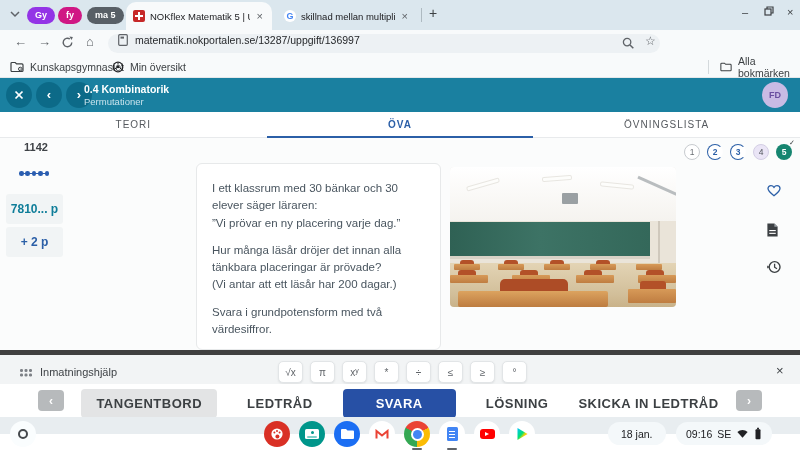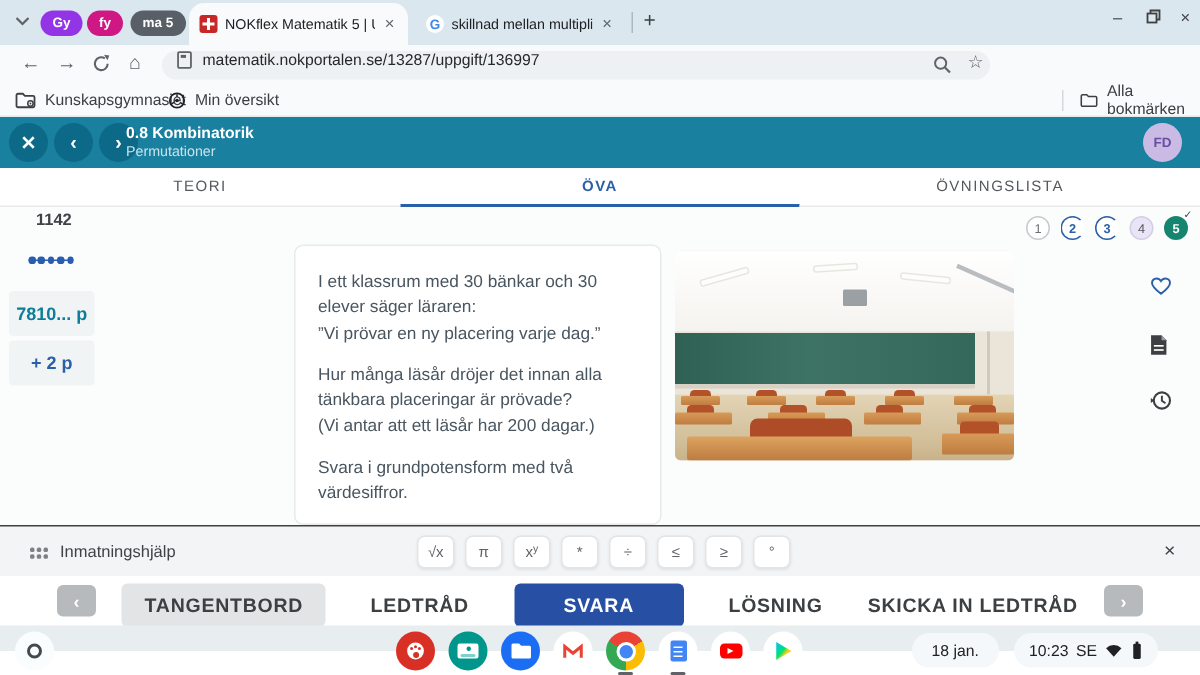--- a/index.html
+++ b/index.html
@@ -133,21 +133,21 @@
   .s1{left:684px;border:1px solid #c7cbcf;color:#6b7075}
   .s2{left:707px;border:1.5px solid #2b5fa7;border-right-color:transparent;color:#2b5fa7;font-weight:bold}
   .s3{left:730px;border:1.5px solid #2b5fa7;border-right-color:transparent;color:#2b5fa7;font-weight:bold}
   .s4{left:753px;border:1px solid #d3cee4;background:#eae5f6;color:#51565b}
   .s5{left:776px;border:none;background:#168570;color:#fff;font-weight:bold}
   .s5check{position:absolute;left:789px;top:1px;font-size:7px;color:#3c4043}
   .railic{position:absolute;left:766px;cursor:pointer}
   .r-heart{top:45px}.r-doc{top:84px}.r-hist{top:121px}
 
   
-  .inputhelp{position:absolute;left:0;top:350px;width:800px;height:34px;background:#f2f4f5;border-top:1px solid #404040}
+  .inputhelp{position:absolute;left:0;top:350px;width:800px;height:34px;background:#f2f4f5;border-top:5px solid #404040}
   .handle{position:absolute;left:20px;top:14px;width:2.5px;height:2.5px;border-radius:50%;background:#7d8186;
           box-shadow:4.5px 0 0 #7d8186,9px 0 0 #7d8186,0 4.5px 0 #7d8186,4.5px 4.5px 0 #7d8186,9px 4.5px 0 #7d8186;cursor:grab}
   .ih-title{position:absolute;left:40px;top:11px;font-size:11px;color:#3f4347}
   .keys{position:absolute;left:278px;top:6px;display:flex;gap:7px}
   .key{min-width:25px;height:22px;padding:0 5px;background:#fff;border:1px solid #e2e5e7;border-radius:5px;
        box-shadow:0 1px 2px rgba(60,64,67,.10);color:#5f6368;font-size:10px;
        display:flex;align-items:center;justify-content:center;cursor:pointer}
   .key sup{font-size:7px;margin-top:-4px}
   .ih-close{position:absolute;left:776px;top:8px;font-size:13px;color:#3f4347;cursor:pointer}
 
@@ -315,21 +315,21 @@
           <line x1="1.5" y1="1.5" x2="8.5" y2="8.5" stroke="#fff" stroke-width="1.7"></line>
           <line x1="8.5" y1="1.5" x2="1.5" y2="8.5" stroke="#fff" stroke-width="1.7"></line>
         </svg>
     </span>
     <span class="lcirc lc2">
         <span class="chev">‹</span>
       </span>
     <span class="lcirc lc3">
         <span class="chev">›</span>
       </span>
-    <span class="ltitle">0.8 Kombinatorik</span>
+    <span class="ltitle">0.4 Kombinatorik</span>
     <span class="lsub">Permutationer</span>
     <span class="avatar">FD</span>
   </div>
 
   <div class="navtabs">
     <div class="ntab">TEORI</div>
     <div class="ntab active">ÖVA</div>
     <div class="ntab">ÖVNINGSLISTA</div>
   </div>
 
@@ -506,21 +506,21 @@
                 <stop offset="1" stop-color="#ff3a44"></stop>
               </linearGradient>
             </defs>
             <polygon points="1.5,1 11.5,7 1.5,13" fill="url(#pg)"></polygon>
           </svg>
       </span>
     </div>
 
     <span class="pill datepill">18 jan.</span>
     <span class="pill statpill">
-      <span>10:23</span>
+      <span>09:16</span>
       <span>SE</span>
       <span>
         <svg width="13" height="11" viewBox="0 0 16 14">
             <path d="M8 12.5 L1.5 5.2 A9.5 9.5 0 0 1 14.5 5.2 Z" fill="#202124"></path>
           </svg>
       </span>
       <span>
         <svg width="8" height="13" viewBox="0 0 8 14">
             <rect x="3" y="0.8" width="2" height="1.8" fill="#202124"></rect>
             <rect x="1.3" y="2.4" width="5.4" height="10.8" rx="1" fill="#202124"></rect>

